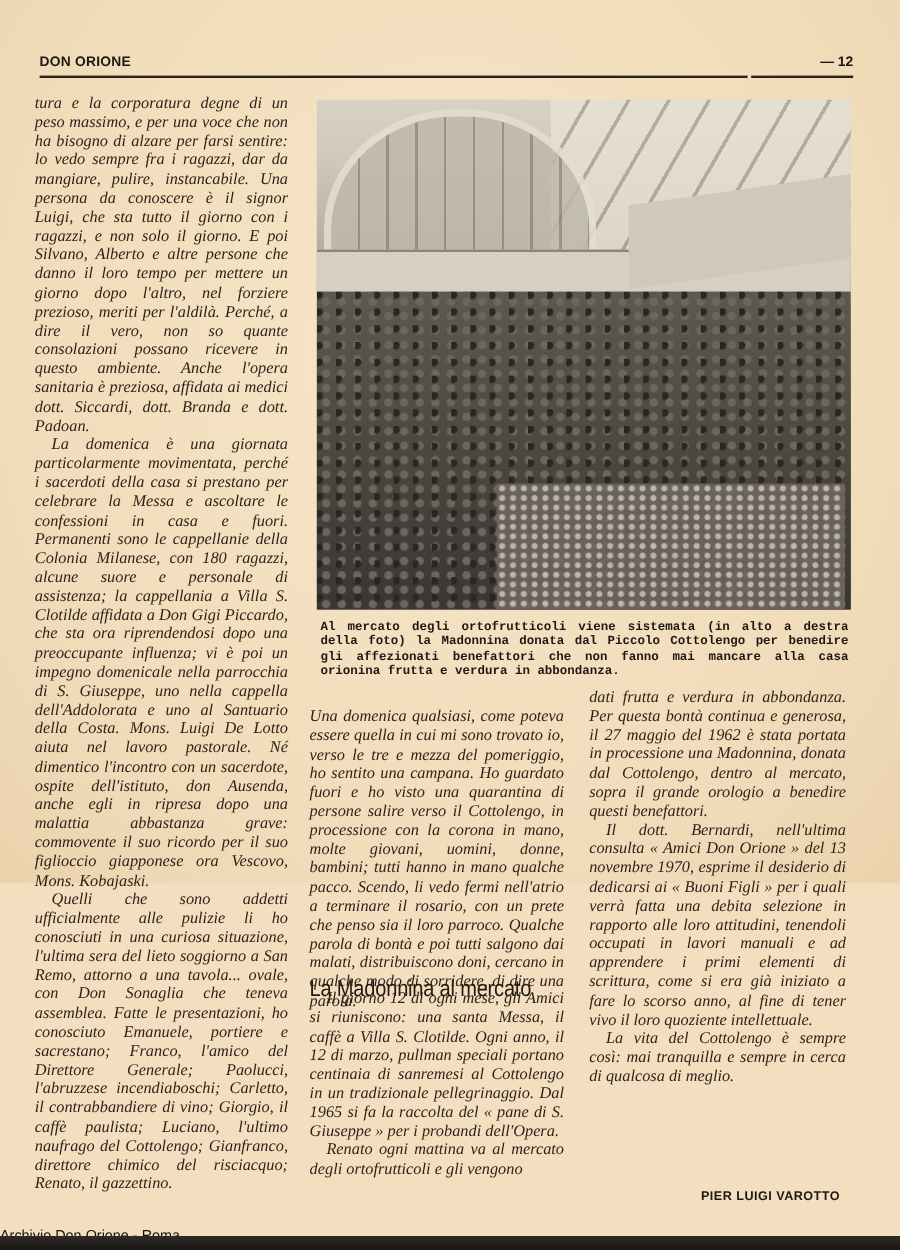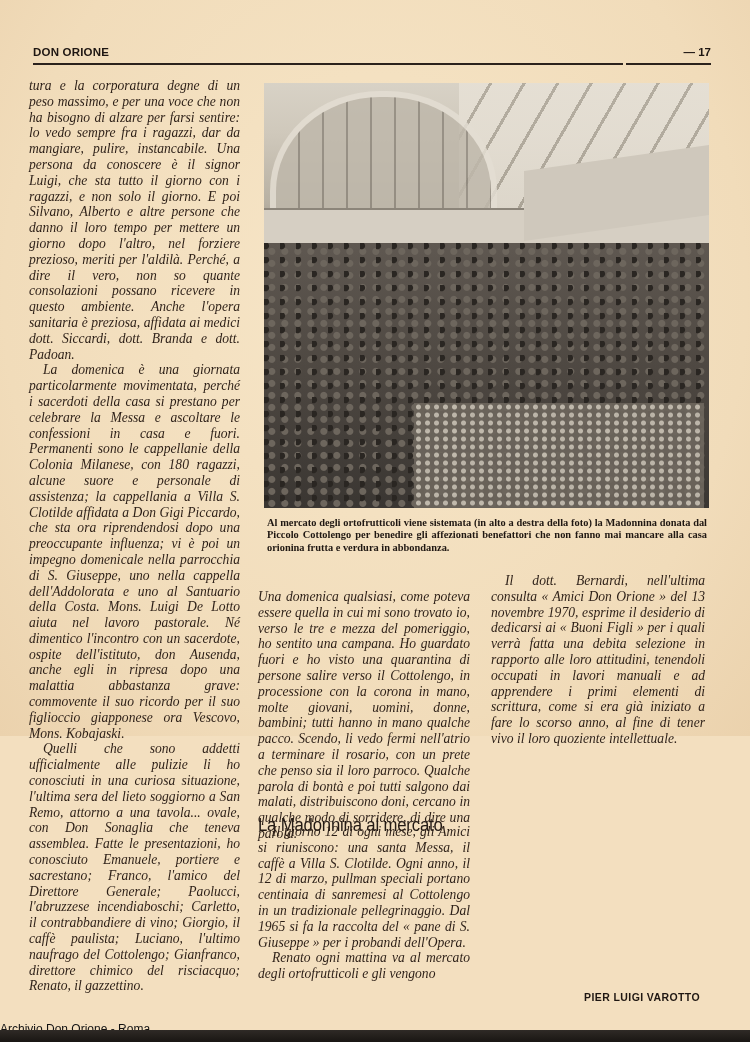--- a/index.html
+++ b/index.html
@@ -74,21 +74,21 @@
   }
   .photo .stalls {
     position: absolute; left: 150px; top: 320px; width: 290px; height: 105px;
     background:
       radial-gradient(circle, #c9c2b5 0 2px, transparent 3px) 0 0/9px 8px,
       #6e675e;
     opacity: 0.9;
   }
   .caption {
     position: absolute; left: 267px; top: 517px; width: 440px;
-    font-family: Liberation Serif, serif; font-weight: bold; font-size: 10.4px;
+    font-family: Liberation Mono, monospace; font-weight: bold; font-size: 10.4px;
     line-height: 12.3px; text-align: justify; color: #1f1712;
   }
   .subhead {
     position: absolute; left: 258px; top: 814px; width: 215px;
     font-family: "Liberation Sans", sans-serif; font-size: 19px; color: #231a14;
     letter-spacing: -0.2px; transform: scaleX(0.88); transform-origin: left top;
   }
   .col2b { left: 258px; top: 824px; width: 212px; }
   .author {
     position: absolute; right: 50px; top: 991px;
@@ -104,21 +104,21 @@
     font-family: "Liberation Sans", sans-serif; font-size: 12px; color: #111;
   }
 </style>
 </head>
 <body>
 
 <div class="page">
 
   <div class="header">
     <span class="mag">DON ORIONE</span>
-    <span class="pageno">— 17</span>
+    <span class="pageno">— 12</span>
   </div>
   <div class="rule1"></div>
   <div class="rule2"></div>
 
   <div class="col col1">
     <p>tura e la corporatura degne di un peso massimo, e per una voce che non ha bisogno di alzare per farsi sentire: lo vedo sempre fra i ragazzi, dar da mangiare, pulire, instancabile. Una persona da conoscere è il signor Luigi, che sta tutto il giorno con i ragazzi, e non solo il giorno. E poi Silvano, Alberto e altre persone che danno il loro tempo per mettere un giorno dopo l'altro, nel forziere prezioso, meriti per l'aldilà. Perché, a dire il vero, non so quante consolazioni possano ricevere in questo ambiente. Anche l'opera sanitaria è preziosa, affidata ai medici dott. Siccardi, dott. Branda e dott. Padoan.</p>
     <p class="ind">La domenica è una giornata particolarmente movimentata, perché i sacerdoti della casa si prestano per celebrare la Messa e ascoltare le confessioni in casa e fuori. Permanenti sono le cappellanie della Colonia Milanese, con 180 ragazzi, alcune suore e personale di assistenza; la cappellania a Villa S. Clotilde affidata a Don Gigi Piccardo, che sta ora riprendendosi dopo una preoccupante influenza; vi è poi un impegno domenicale nella parrocchia di S. Giuseppe, uno nella cappella dell'Addolorata e uno al Santuario della Costa. Mons. Luigi De Lotto aiuta nel lavoro pastorale. Né dimentico l'incontro con un sacerdote, ospite dell'istituto, don Ausenda, anche egli in ripresa dopo una malattia abbastanza grave: commovente il suo ricordo per il suo figlioccio giapponese ora Vescovo, Mons. Kobajaski.</p>
     <p class="ind">Quelli che sono addetti ufficialmente alle pulizie li ho conosciuti in una curiosa situazione, l'ultima sera del lieto soggiorno a San Remo, attorno a una tavola... ovale, con Don Sonaglia che teneva assemblea. Fatte le presentazioni, ho conosciuto Emanuele, portiere e sacrestano; Franco, l'amico del Direttore Generale; Paolucci, l'abruzzese incendiaboschi; Carletto, il contrabbandiere di vino; Giorgio, il caffè paulista; Luciano, l'ultimo naufrago del Cottolengo; Gianfranco, direttore chimico del risciacquo; Renato, il gazzettino.</p>
 
   </div>
@@ -139,20 +139,22 @@
   </div>
 
   <div class="subhead">La Madonnina al mercato</div>
 
   <div class="col col2b">
     <p class="ind">Il giorno 12 di ogni mese, gli Amici si riuniscono: una santa Messa, il caffè a Villa S. Clotilde. Ogni anno, il 12 di marzo, pullman speciali portano centinaia di sanremesi al Cottolengo in un tradizionale pellegrinaggio. Dal 1965 si fa la raccolta del « pane di S. Giuseppe » per i probandi dell'Opera.</p>
     <p class="ind">Renato ogni mattina va al mercato degli ortofrutticoli e gli vengono</p>
   </div>
 
   <div class="col col3">
+    <p>dati frutta e verdura in abbondanza. Per questa bontà continua e generosa, il 27 maggio del 1962 è stata portata in processione una Madonnina, donata dal Cottolengo, dentro al mercato, sopra il grande orologio a benedire questi benefattori.</p>
     <p class="ind">Il dott. Bernardi, nell'ultima consulta « Amici Don Orione » del 13 novembre 1970, esprime il desiderio di dedicarsi ai « Buoni Figli » per i quali verrà fatta una debita selezione in rapporto alle loro attitudini, tenendoli occupati in lavori manuali e ad apprendere i primi elementi di scrittura, come si era già iniziato a fare lo scorso anno, al fine di tener vivo il loro quoziente intellettuale.</p>
+    <p class="ind">La vita del Cottolengo è sempre così: mai tranquilla e sempre in cerca di qualcosa di meglio.</p>
   </div>
 
   <div class="author">PIER LUIGI VAROTTO</div>
 </div>
 
 <div class="archive">Archivio Don Orione - Roma</div>
 <div class="footer-band"></div>
 
 </body></html>

